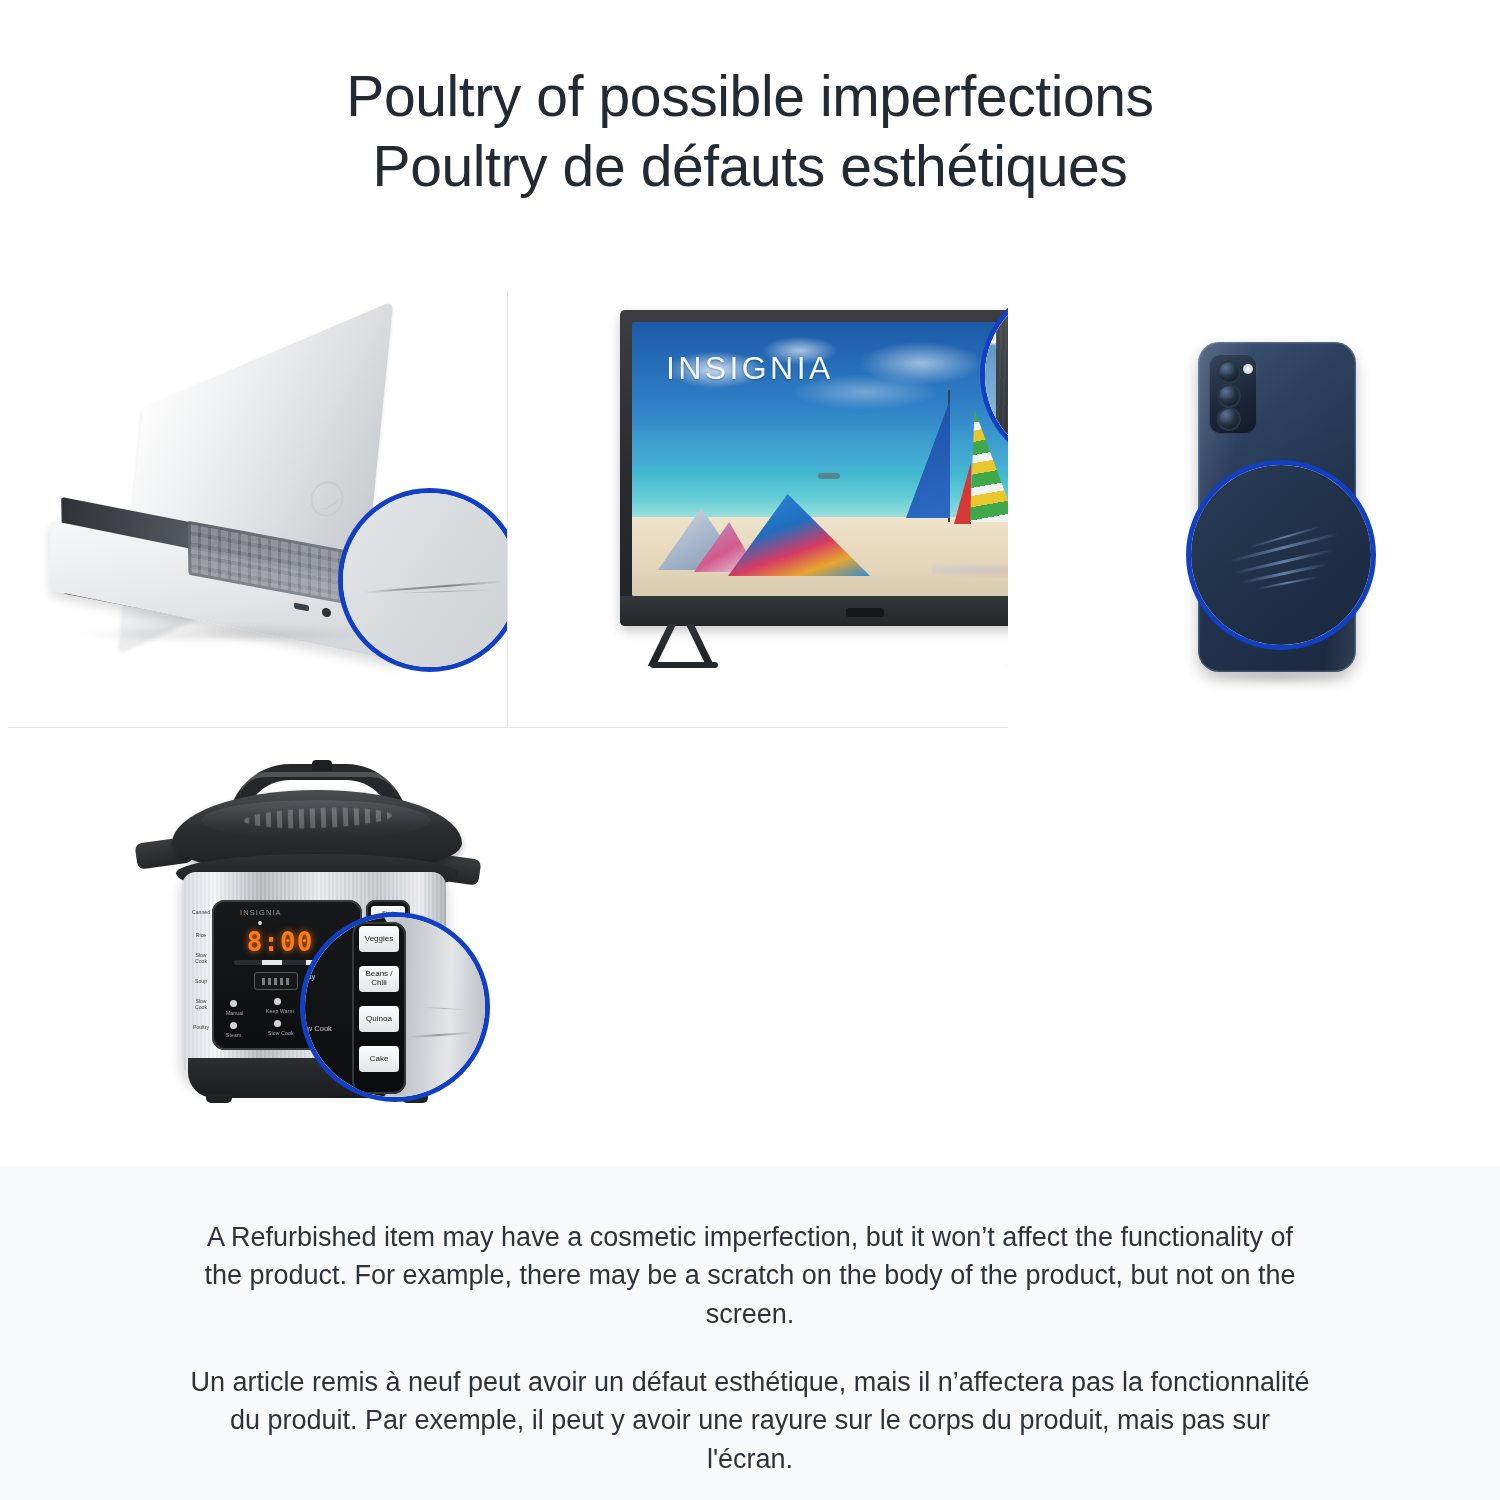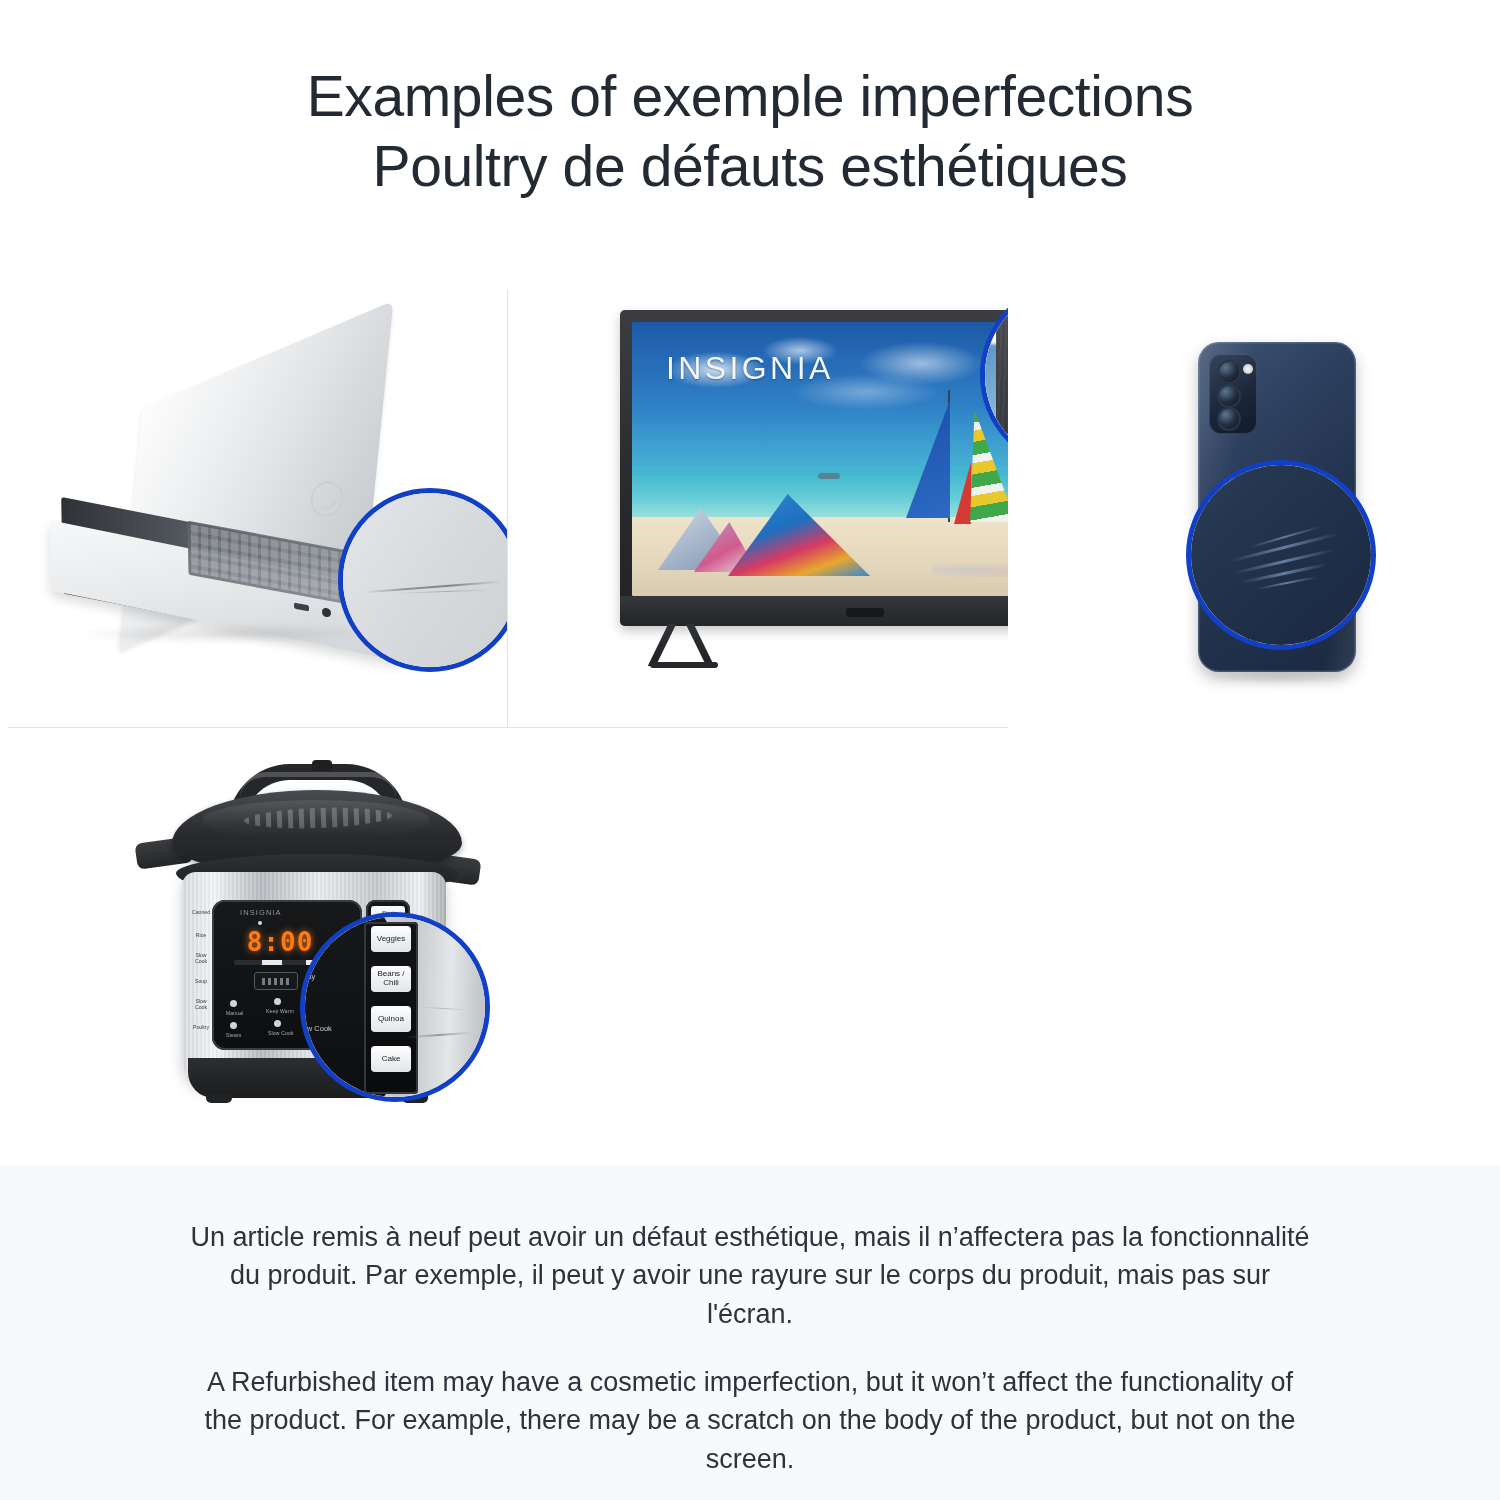--- a/index.html
+++ b/index.html
@@ -375,23 +375,22 @@
     background:linear-gradient(92deg,#cdd1d5 0%,#e9ebed 26%,#bfc3c7 54%,#e4e6e8 78%,#b6babe 100%);
   }
   .pcz-panel{
     position:absolute; left:-8px; top:0; width:96px; height:190px;
     background:linear-gradient(180deg,#16181a,#0d0e10);
     border-radius:0 16px 16px 0;
   }
   .pcz-col{
     position:absolute; left:52px; top:10px; width:54px; height:172px;
     background:linear-gradient(180deg,#121416,#0a0b0d);
-    border-radius:4px;
+    border-radius:13px;
     box-shadow:inset 0 0 0 2px #35383b;
-    margin-left:12px;
   }
   .pcz-btn{
     position:absolute; left:7px; width:40px; height:26px;
     background:linear-gradient(180deg,#fdfdfe,#e3e6e9);
     border-radius:4px;
     display:flex; align-items:center; justify-content:center;
     color:#1a1c1e; font-size:8px; line-height:1.08; text-align:center;
   }
   .pcz-ltext{ position:absolute; left:4px; color:#c8ced4; font-size:7.5px; white-space:nowrap; }
   .pcz-scratch{
@@ -417,21 +416,21 @@
     font-size:27px; line-height:1.42; color:#2c333b; font-weight:400;
   }
   .foot-p + .foot-p{ margin-top:30px; }
 </style>
 </head>
 <body>
 
 <div class="page">
 
   <div class="title-block">
-    <div class="title-line">Examples of exemple imperfections</div>
+    <div class="title-line">Poultry of possible imperfections</div>
     <div class="title-line">Poultry de défauts esthétiques</div>
   </div>
 
   <div class="grid">
 
     <div class="cell c1">
       <div class="stage">
         <div class="laptop-wrap">
           <div class="lid-edge"></div>
           <div class="lid"></div>
@@ -597,17 +596,17 @@
               <div class="pcz-scratch2"></div>
             </div>
           </div>
         </div>
       </div>
     </div>
 
   </div>
 
   <div class="footer">
+    <p class="foot-p">A Refurbished item may have a cosmetic imperfection, but it won’t affect the functionality of the product. For example, there may be a scratch on the body of the product, but not on the screen.</p>
     <p class="foot-p">Un article remis à neuf peut avoir un défaut esthétique, mais il n’affectera pas la fonctionnalité du produit. Par exemple, il peut y avoir une rayure sur le corps du produit, mais pas sur l'écran.</p>
-    <p class="foot-p">A Refurbished item may have a cosmetic imperfection, but it won’t affect the functionality of the product. For example, there may be a scratch on the body of the product, but not on the screen.</p>
   </div>
 
 </div>
 
 </body></html>

